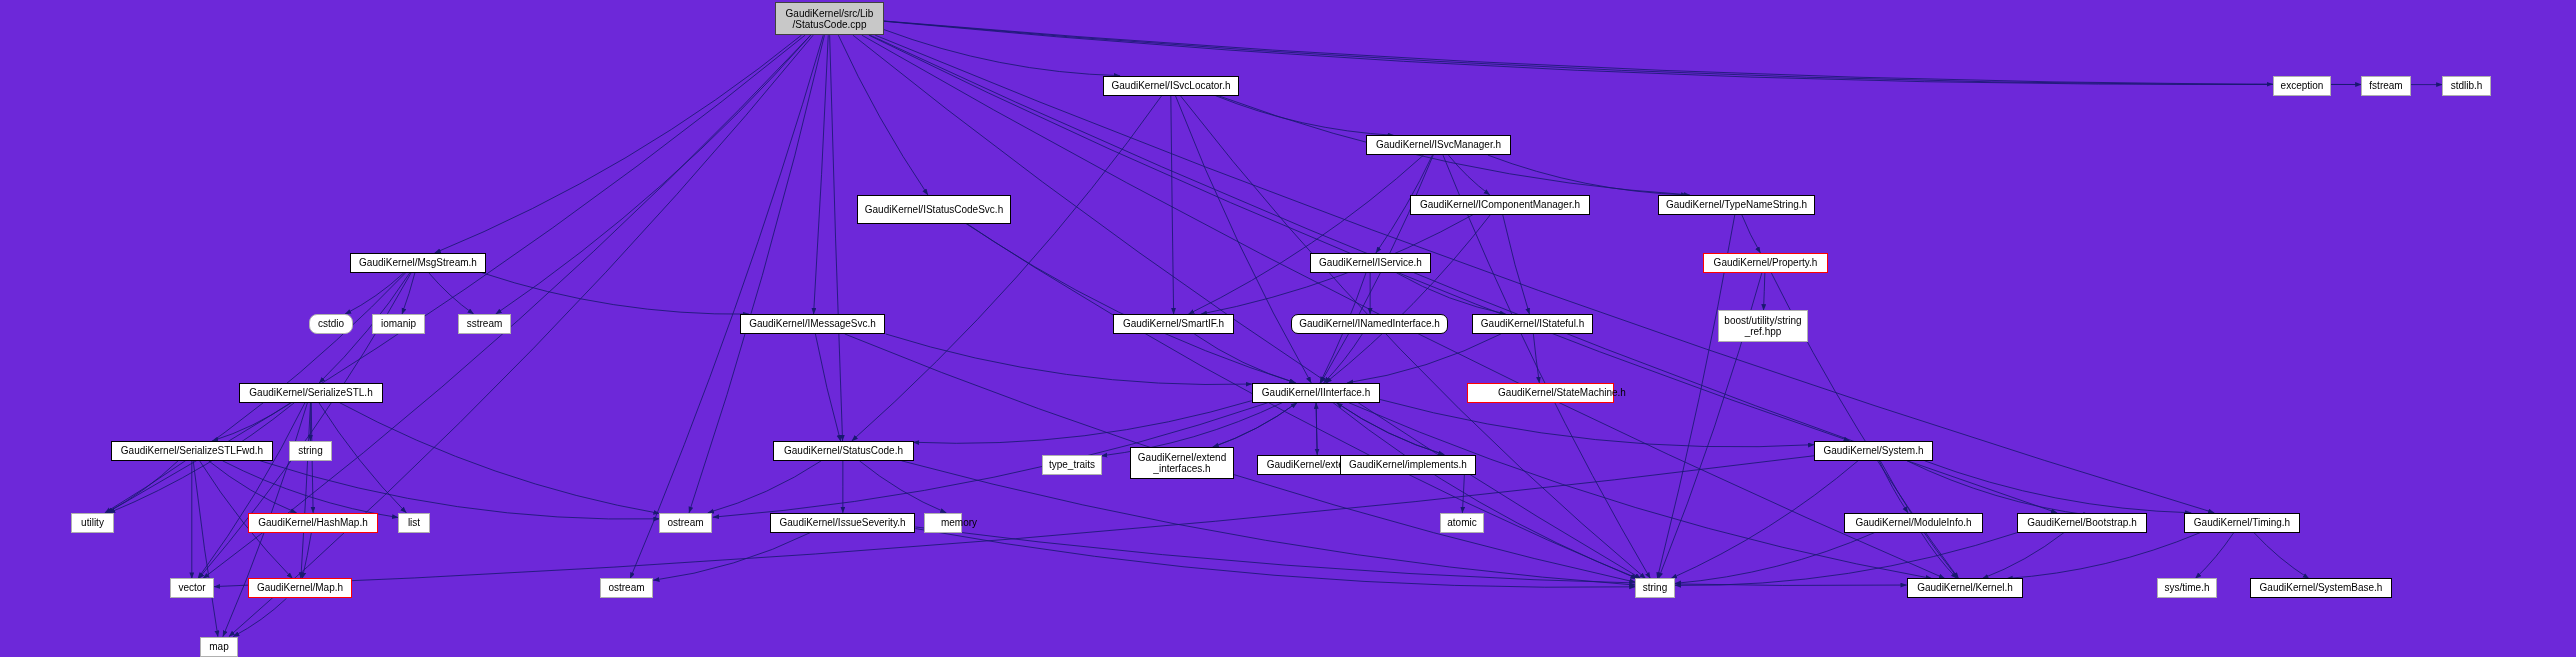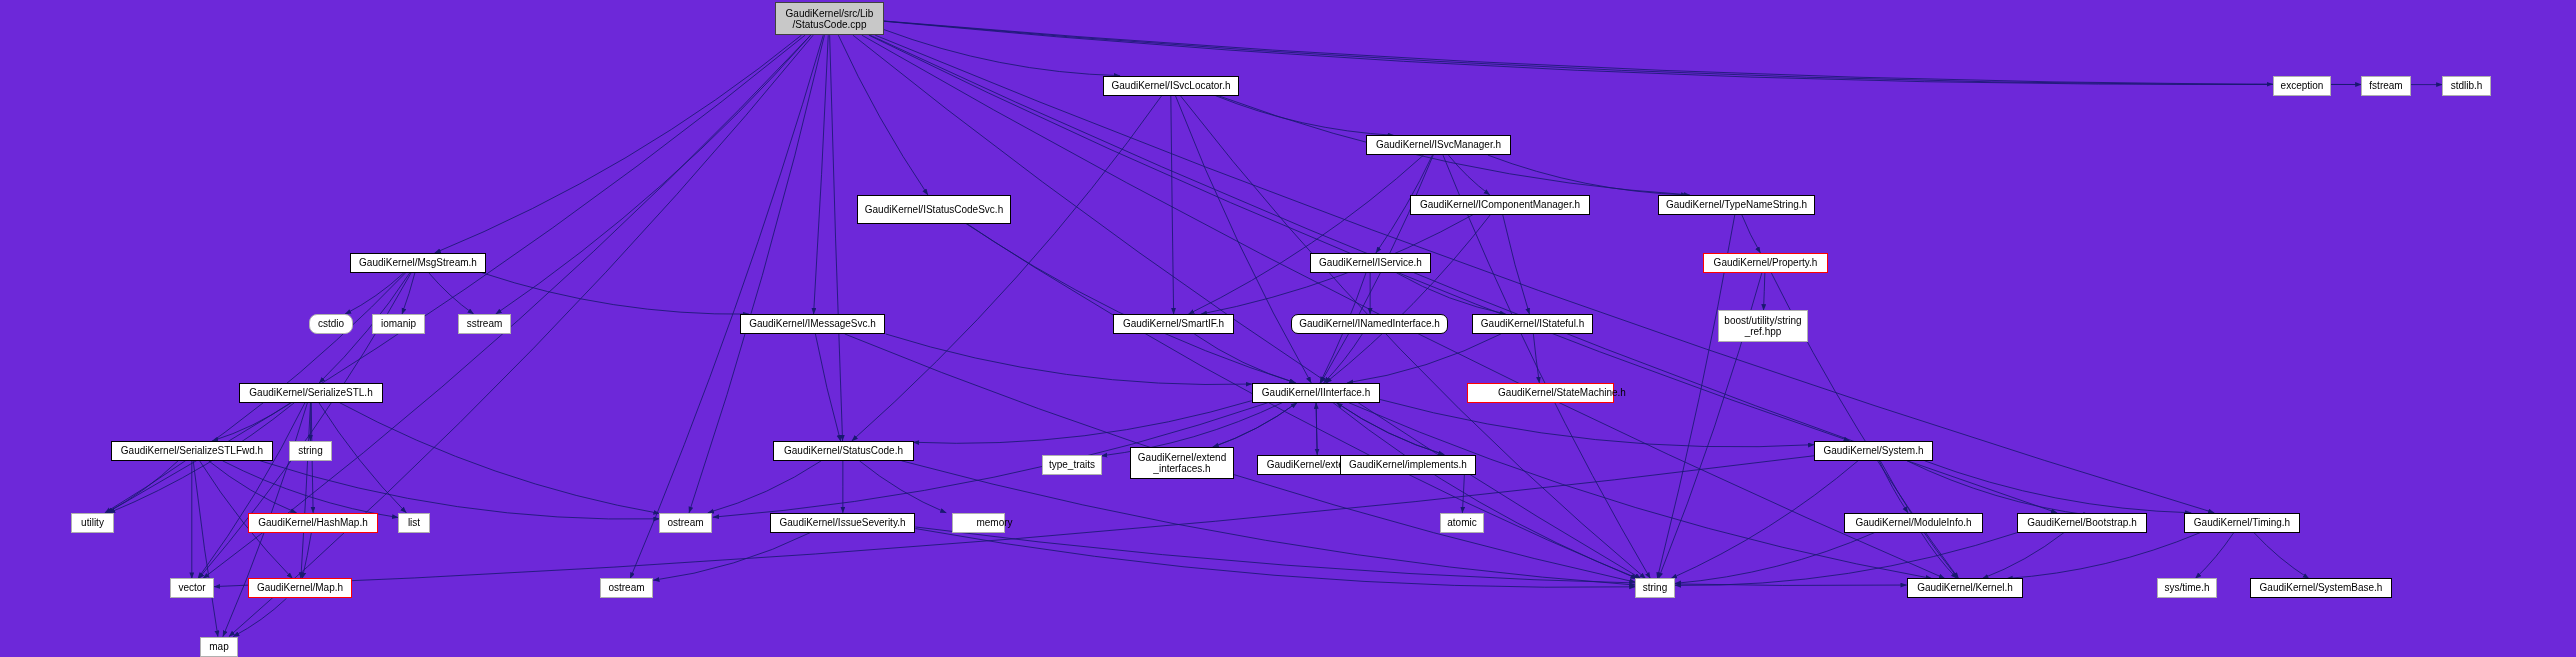--- a/index.html
+++ b/index.html
@@ -168,21 +168,21 @@
       <div class="node gk" style="left: 1130px; top: 447px; width: 104px; height: 32px; font-size: 10px;">GaudiKernel/extend
 _interfaces.h</div>
       <div class="node gk" style="left: 1257px; top: 455px; width: 121px; height: 20px; font-size: 10px;">GaudiKernel/extends.h</div>
       <div class="node gk" style="left: 1332px; top: 455px; width: 136px; height: 20px; font-size: 10px; margin-left: 8px;">GaudiKernel/implements.h</div>
       <div class="node gk" style="left: 1814px; top: 441px; width: 119px; height: 20px; font-size: 10px;">GaudiKernel/System.h</div>
       <div class="node std" style="left: 71px; top: 513px; width: 43px; height: 20px; font-size: 10px;">utility</div>
       <div class="node red" style="left: 248px; top: 513px; width: 130px; height: 20px; font-size: 10px;">GaudiKernel/HashMap.h</div>
       <div class="node std" style="left: 398px; top: 513px; width: 32px; height: 20px; font-size: 10px;">list</div>
       <div class="node std" style="left: 659px; top: 513px; width: 53px; height: 20px; font-size: 10px;">ostream</div>
       <div class="node gk" style="left: 770px; top: 513px; width: 145px; height: 20px; font-size: 10px;">GaudiKernel/IssueSeverity.h</div>
-      <div class="node std" style="left: 952px; top: 513px; width: 53px; height: 20px; font-size: 10px; padding-left: 32px;">memory</div>
+      <div class="node std" style="left: 924px; top: 513px; width: 38px; height: 20px; font-size: 10px; padding-left: 32px;">memory</div>
       <div class="node std" style="left: 1440px; top: 513px; width: 44px; height: 20px; font-size: 10px;">atomic</div>
       <div class="node gk" style="left: 1844px; top: 513px; width: 139px; height: 20px; font-size: 10px;">GaudiKernel/ModuleInfo.h</div>
       <div class="node std" style="left: 2089px; top: 513px; width: 50px; height: 20px; font-size: 10px;">typeinfo</div>
       <div class="node gk" style="left: 2017px; top: 513px; width: 130px; height: 20px; font-size: 10px;">GaudiKernel/Bootstrap.h</div>
       <div class="node gk" style="left: 2184px; top: 513px; width: 116px; height: 20px; font-size: 10px;">GaudiKernel/Timing.h</div>
       <div class="node std" style="left: 170px; top: 578px; width: 44px; height: 20px; font-size: 10px;">vector</div>
       <div class="node red" style="left: 248px; top: 578px; width: 104px; height: 20px; font-size: 10px;">GaudiKernel/Map.h</div>
       <div class="node std" style="left: 600px; top: 578px; width: 53px; height: 20px; font-size: 10px;">ostream</div>
       <div class="node std" style="left: 1635px; top: 578px; width: 40px; height: 20px; font-size: 10px;">string</div>
       <div class="node gk" style="left: 1907px; top: 578px; width: 116px; height: 20px; font-size: 10px;">GaudiKernel/Kernel.h</div>

